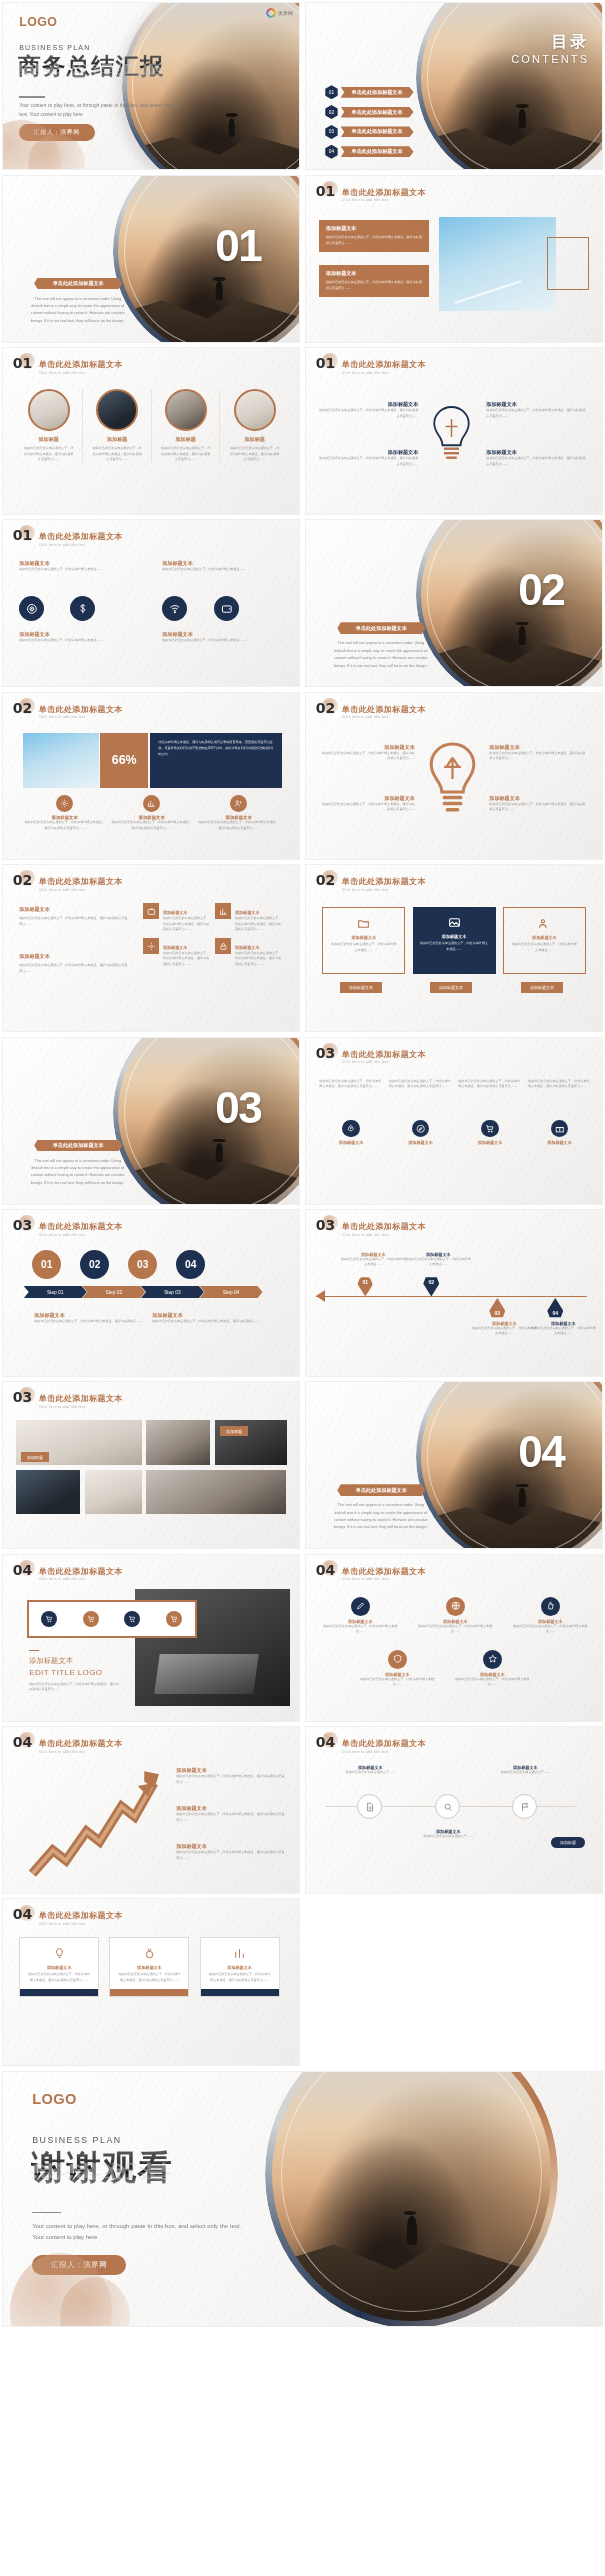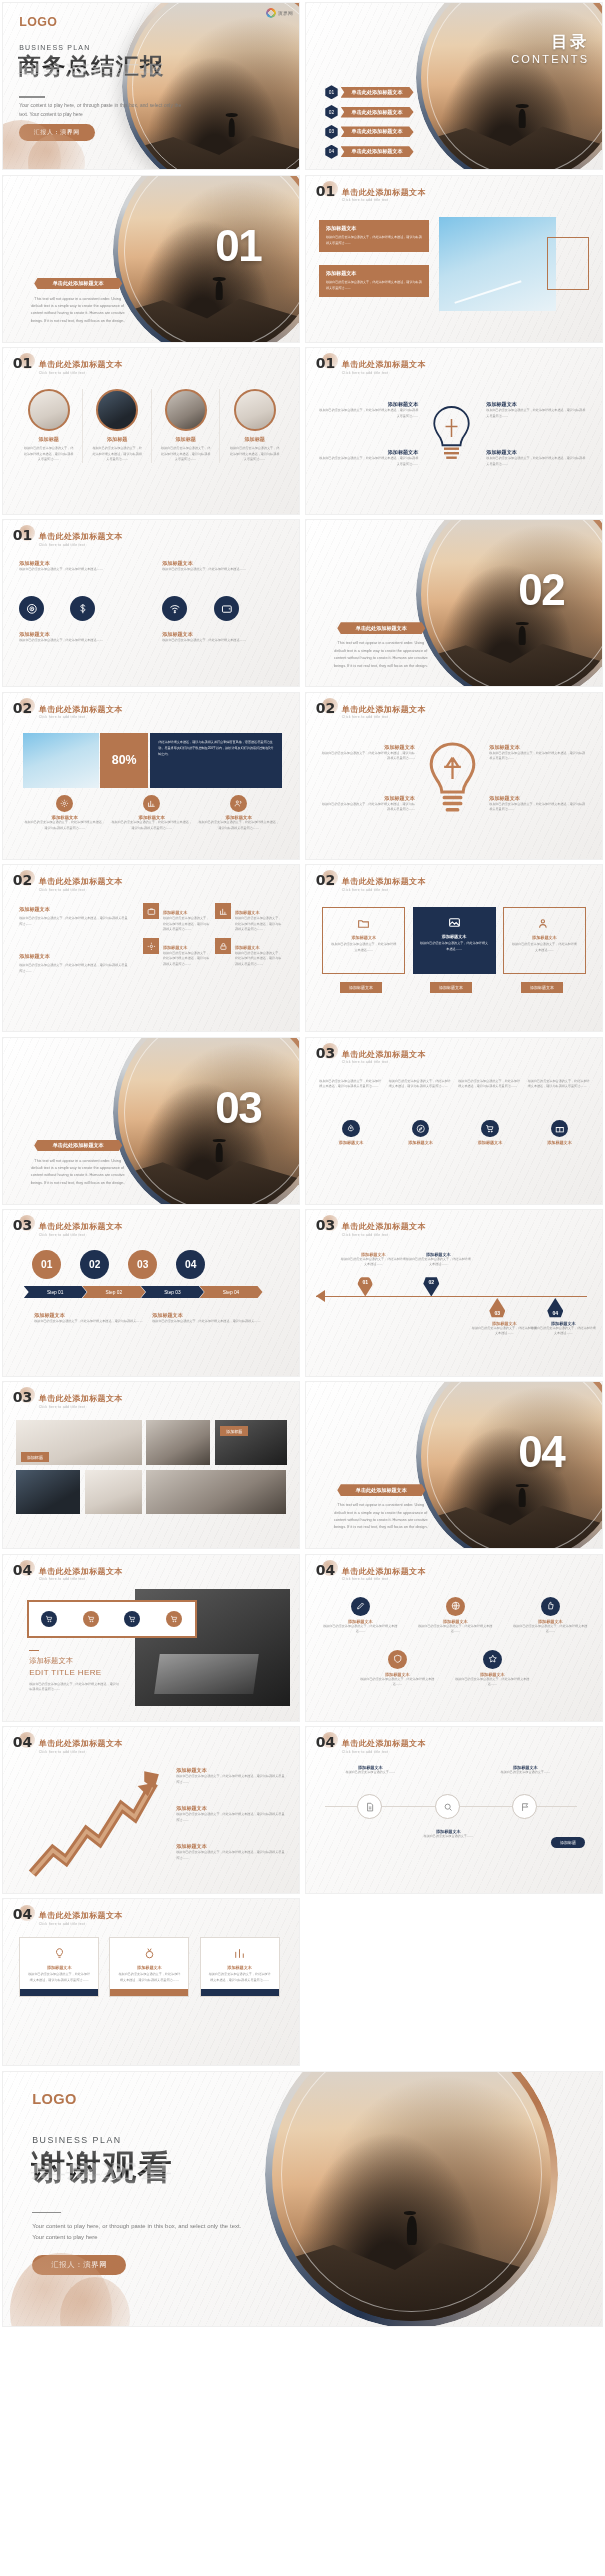--- a/index.html
+++ b/index.html
@@ -382,21 +382,21 @@
     <div class="sec-body">This text will not appear in a consistent order. Using default text is a simple way to create the appearance of content without having to create it. Humans are creative beings. If it is not real text, they will focus on the design.</div>
   </div>
 
   <div class="slide">
     <div class="hdr">
       <span class="bignum">02</span>
       <span><span class="tt">单击此处添加标题文本</span>
         <span class="st" style="display:block">Click here to add title text</span></span>
     </div>
     <div class="sq-photo-a" style="position:absolute;left:20px;top:40px;width:76px;height:55px;"></div>
-    <div style="position:absolute;left:97px;top:40px;width:48px;height:55px;background:var(--copper);display:flex;align-items:center;justify-content:center;color:#fff;font-size:12.4px;font-weight:bold;">80%</div>
+    <div style="position:absolute;left:97px;top:40px;width:48px;height:55px;background:var(--copper);display:flex;align-items:center;justify-content:center;color:#fff;font-size:12.4px;font-weight:bold;">66%</div>
     <div style="position:absolute;left:147px;top:40px;width:132px;height:55px;background:var(--navy);padding:6.6px 8px;">
       <div class="body-xs w" style="font-size:3.1px;line-height:1.95">此处添加详细文本描述，建议与标题相关并符合整体语言风格，语言描述尽量简洁生动，尽量将每页幻灯片的字数控制在200字以内，据统计每页幻灯片的最好控制在5分钟之内。</div>
     </div>
     <div style="position:absolute;left:20px;top:102px;width:83px;text-align:center;">
       <div style="width:17.6px;height:17.6px;border-radius:50%;background:var(--copper);margin:0 auto 2.9px;display:flex;align-items:center;justify-content:center;">
         <svg class="ic" viewBox="0 0 24 24" width="8.8" height="8.8" fill="none" stroke="#fff" stroke-width="2">
             <circle cx="12" cy="12" r="3.2"></circle>
             <path d="M12 2v3M12 19v3M2 12h3M19 12h3M5 5l2 2M17 17l2 2M19 5l-2 2M7 17l-2 2"></path>
           </svg>
       </div>
@@ -745,21 +745,21 @@
       <span class="circ" style="width:16px;height:16px;background:var(--copper);">
         <svg class="ic" viewBox="0 0 24 24" width="8" height="8" fill="none" stroke="#fff" stroke-width="2">
             <path d="M3 4h3l2 10h10l2-7H7"></path>
             <circle cx="10" cy="19" r="1.2" fill="#fff"></circle>
             <circle cx="17" cy="19" r="1.2" fill="#fff"></circle>
           </svg>
         </span>
     </div>
     <div style="position:absolute;left:26px;top:95px;width:10.2px;height:1.5px;background:var(--copper);"></div>
     <div style="position:absolute;left:26px;top:101px;font-size:7.3px;color:var(--copper);">添加标题文本</div>
-    <div style="position:absolute;left:26px;top:113px;font-size:8px;color:var(--copper);letter-spacing:0.4px;">EDIT TITLE HERE</div>
+    <div style="position:absolute;left:26px;top:113px;font-size:8px;color:var(--copper);letter-spacing:0.4px;">EDIT TITLE LOGO</div>
     <div class="body-xs" style="position:absolute;left:26px;top:127px;width:92px;">根据自己的需要添加合适的文字，此处添加详细文本描述，建议与标题相关尽量简洁……</div>
   </div>
 
   <div class="slide">
     <div class="hdr">
       <span class="bignum">04</span>
       <span><span class="tt">单击此处添加标题文本</span>
         <span class="st" style="display:block">Click here to add title text</span></span>
     </div>
     <div style="position:absolute;left:16px;top:42px;display:flex;gap:19px;">

